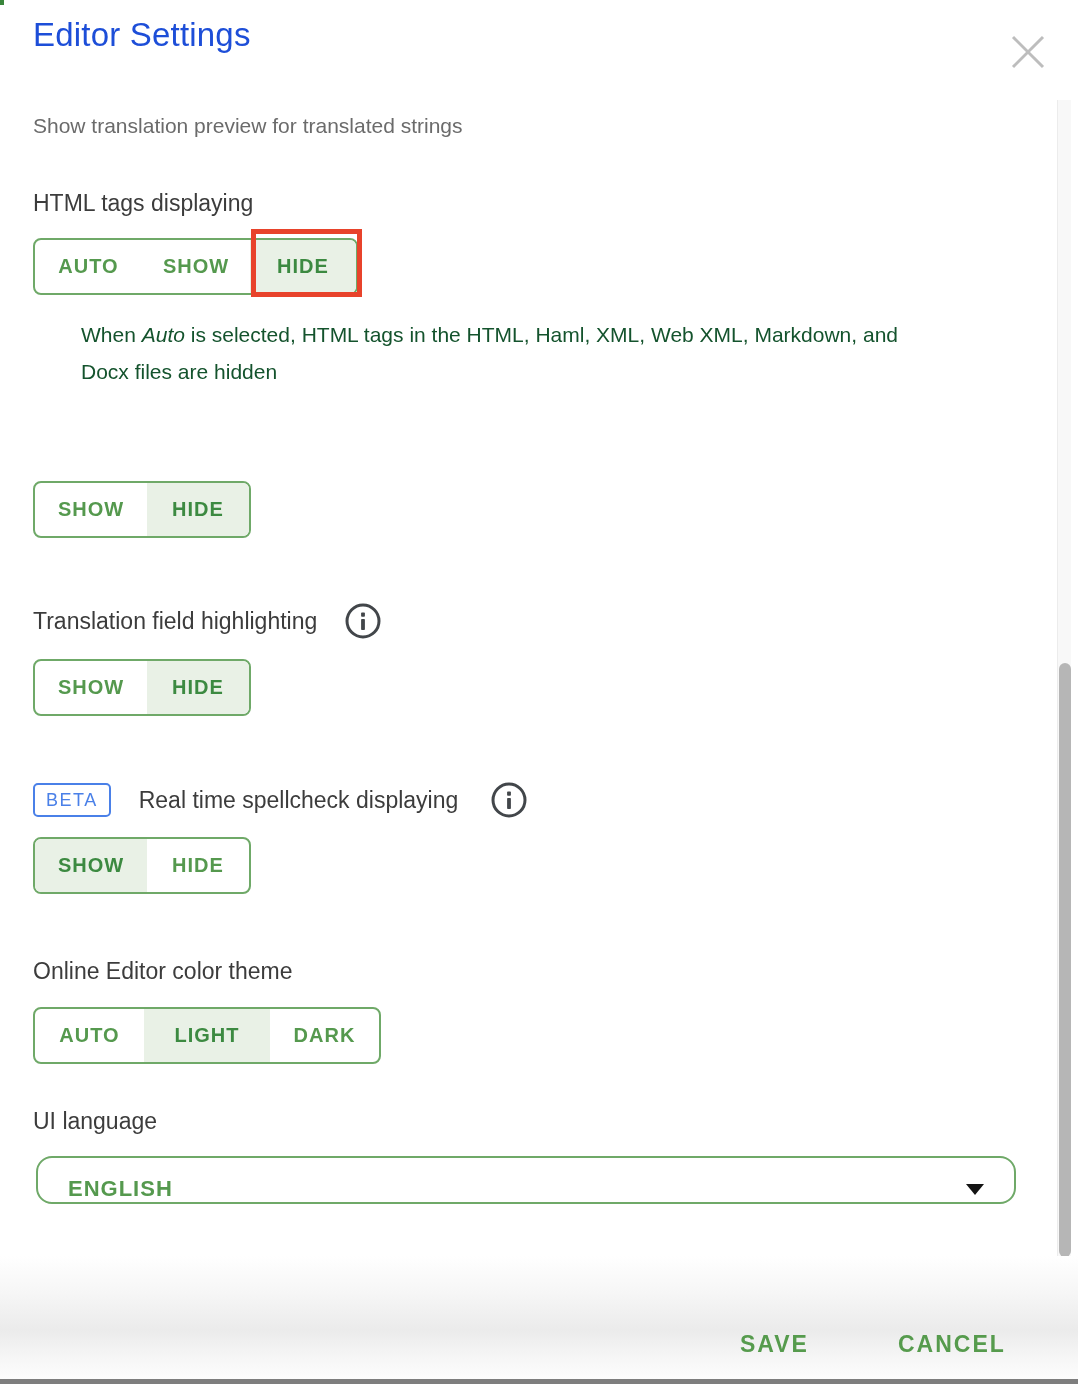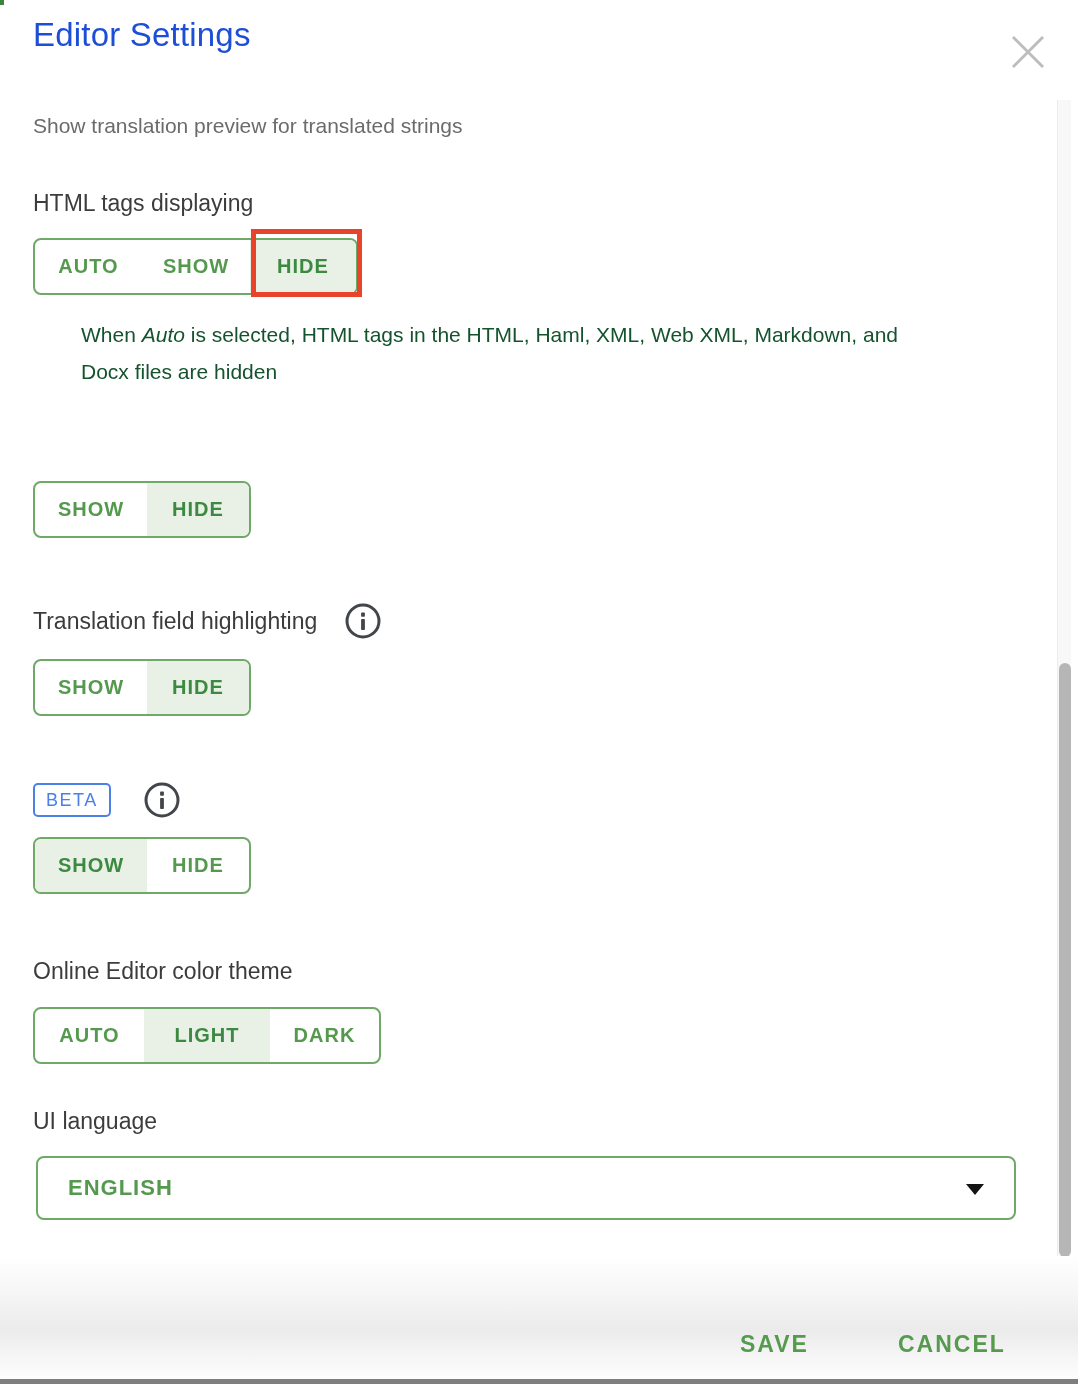--- a/index.html
+++ b/index.html
@@ -50,23 +50,23 @@
   .info-btn { border:none; background:none; padding:0; cursor:pointer; width:38px; height:38px; }
 
   .beta-badge {
     display:inline-flex; align-items:center; justify-content:center;
     height:34px; padding:0 11px; border:2px solid var(--beta-blue,#4A80E8);
     border-radius:5px; color:var(--beta-blue,#4A80E8); font-size:18px;
     font-weight:400; letter-spacing:1.5px;
   }
 
   .dropdown {
-    position:absolute; left:36px; top:1156px; width:980px; height:64px;
-    background:#fff; border:2px solid var(--green-border,#6FA968); border-radius:8px;
-    display:flex; align-items:center; padding:0 30px; cursor:pointer;
+    position:absolute; left:36px; top:1156px; width:980px; height:48px;
+    background:#fff; border:2px solid var(--green-border,#6FA968); border-radius:16px;
+    display:flex; align-items:flex-end; padding:0 30px; cursor:pointer;
     font-family:inherit;
   }
   .dropdown .val { font-size:22px; font-weight:700; letter-spacing:1px; color:var(--green-text,#55994E); }
   .caret {
     position:absolute; right:30px; top:26px; width:0; height:0;
     border-left:9px solid transparent; border-right:9px solid transparent;
     border-top:11px solid #141414;
   }
 
   .scroll-track {
@@ -142,20 +142,21 @@
       </span>
     </button>
   </div>
   <div class="seg" style="left:33px; top:659px;">
     <button class="w112">SHOW</button>
     <button class="w102 selected">HIDE</button>
   </div>
 
   <div class="label-row" style="top:781px; gap:28px;">
     <span class="beta-badge">BETA</span>
+    <span class="txt">Real time spellcheck displaying</span>
     <button class="info-btn" style="margin-left:4px">
       <span>
         <svg width="38" height="38" viewBox="0 0 38 38">
           <circle cx="19" cy="19" r="16" fill="none" stroke="#42464a" stroke-width="3"></circle>
           <rect x="17.1" y="10.5" width="3.8" height="4.2" rx="0.8" fill="#42464a"></rect>
           <rect x="17.1" y="17" width="3.8" height="11" rx="0.8" fill="#42464a"></rect>
         </svg>
       </span>
     </button>
   </div>

